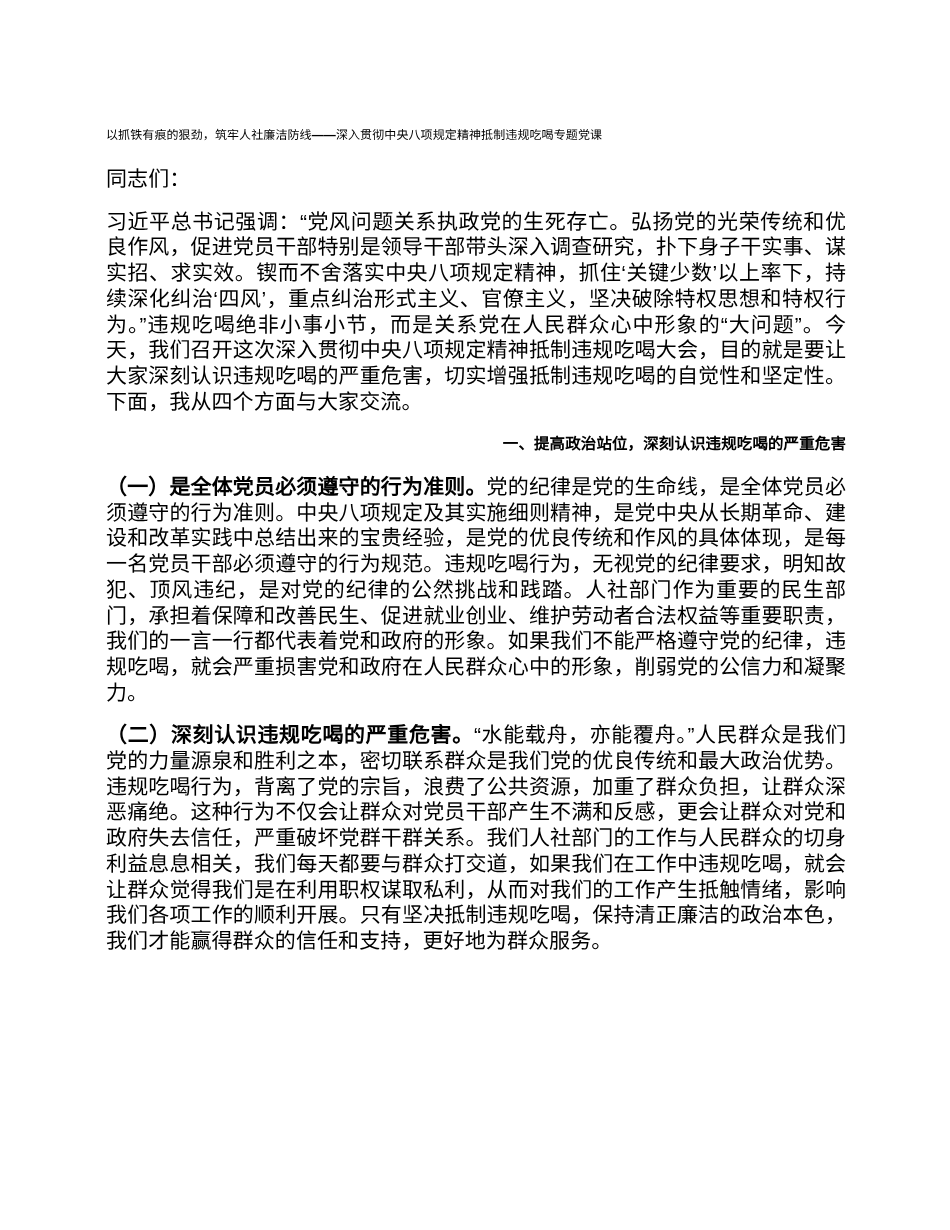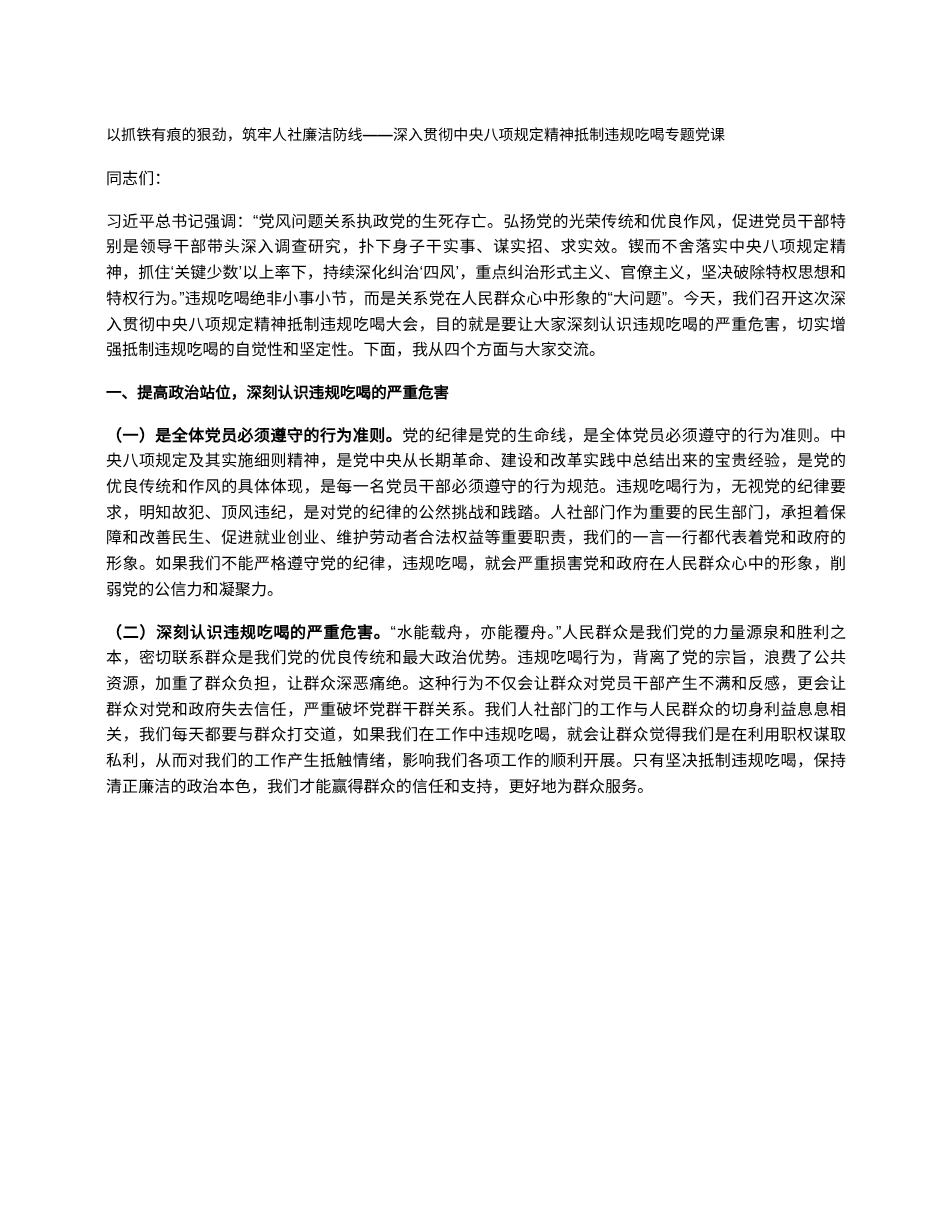--- a/index.html
+++ b/index.html
@@ -22,50 +22,50 @@
     background: #ffffff;
     box-sizing: border-box;
   }
   .content {
     position: absolute;
     left: 106px;
     top: 122px;
     width: 740px;
   }
   .doc-title {
-    font-size: 15px;
+    font-size: 12px;
     line-height: 26px;
     font-weight: 400;
     margin: 0 0 18px 0;
     text-align: justify;
     text-justify: inter-ideograph;
     letter-spacing: 0.1px;
   }
   .doc-title .dash {
     font-weight: 700;
   }
   .para {
-    font-size: 16px;
+    font-size: 21px;
     line-height: 25.7px;
     font-weight: 400;
     margin: 0 0 17px 0;
     text-align: justify;
     text-justify: inter-ideograph;
     letter-spacing: 0.1px;
     word-break: break-all;
   }
   .para.salutation {
     margin-bottom: 17px;
   }
   .heading {
     font-size: 15.5px;
     line-height: 25.7px;
     font-weight: 700;
     margin: 0 0 17px 0;
-    text-align: left;
+    text-align: right;
     letter-spacing: 0.1px;
   }
   .para b, .lead {
     font-weight: 700;
   }
 </style>
 </head>
 <body>
 
 <div class="page">

